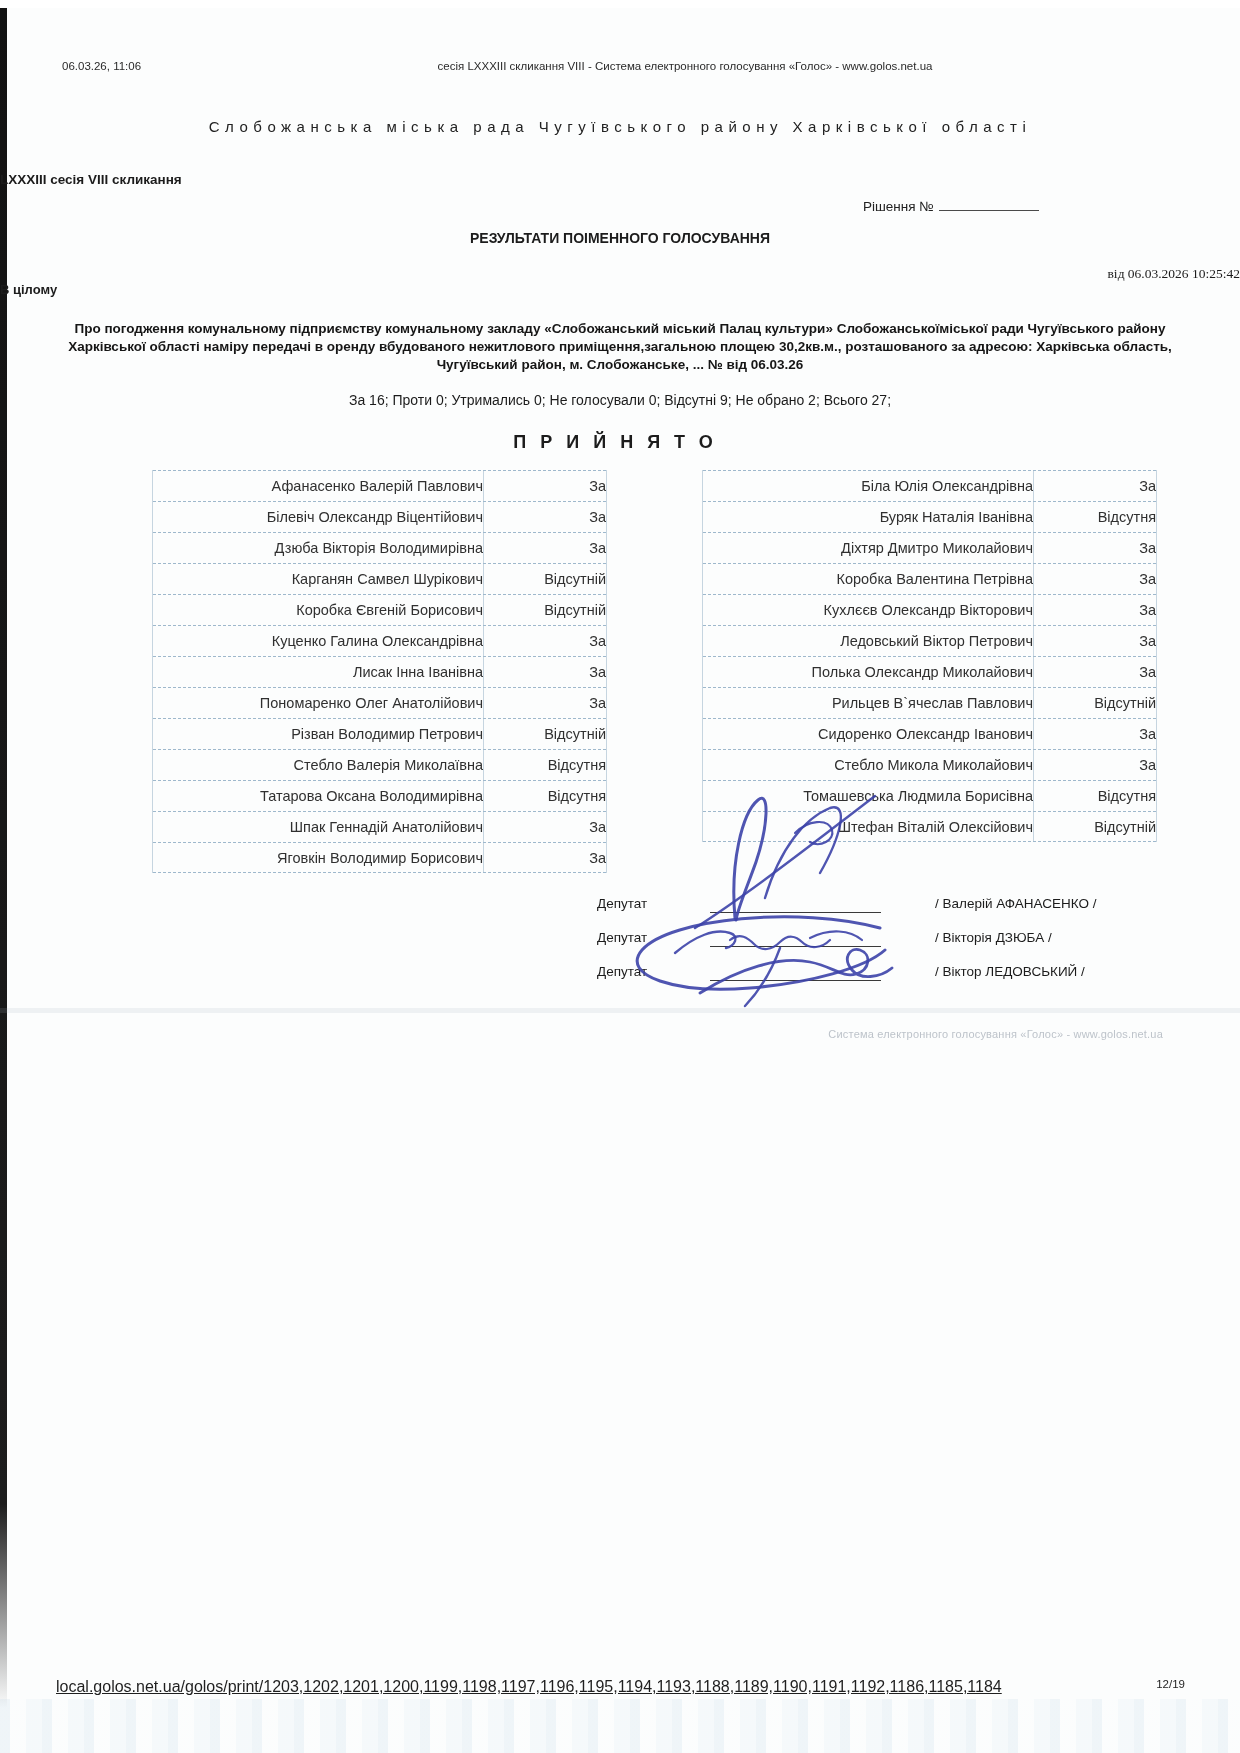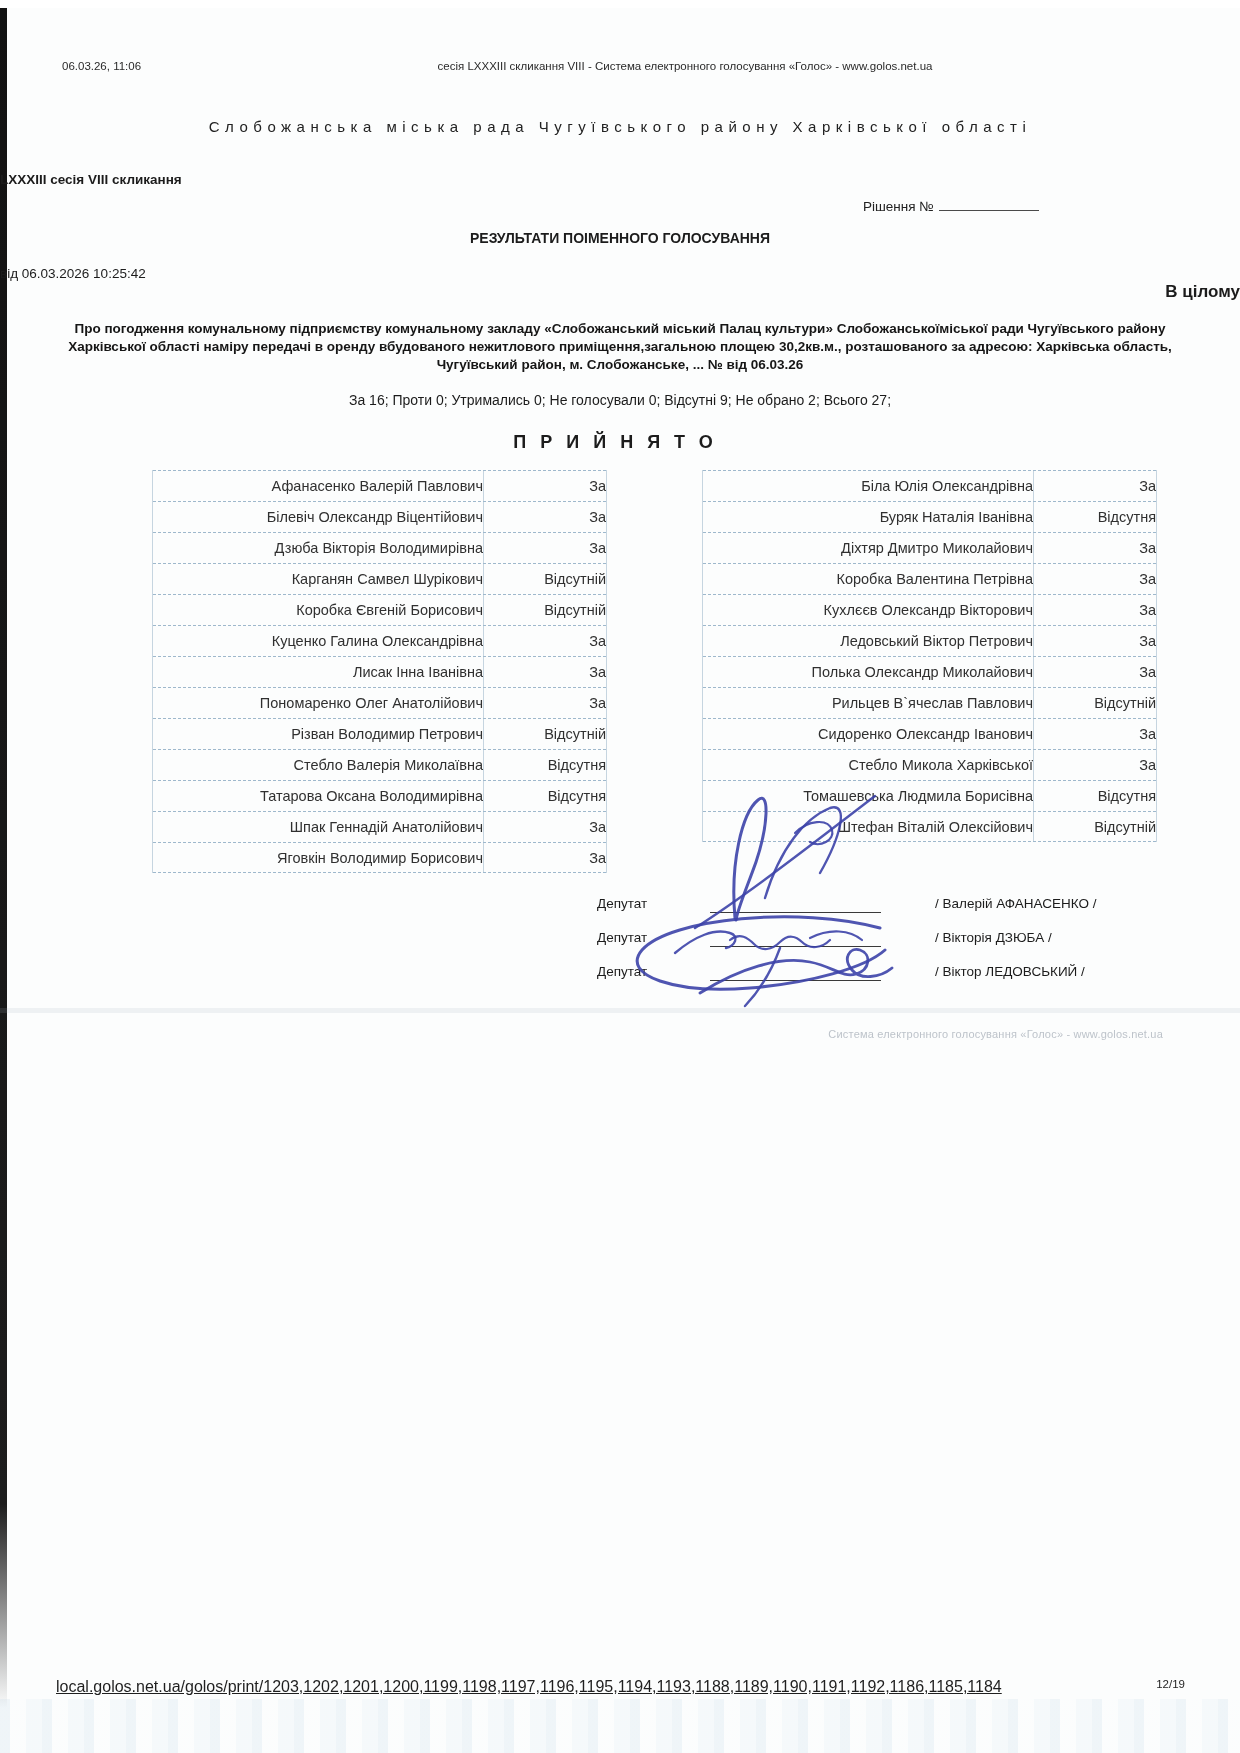--- a/index.html
+++ b/index.html
@@ -12,22 +12,22 @@
   .abs{position:absolute;}
   
   .hdr-left{left:62px;top:52px;font-size:11.5px;color:#2a2a2a;}
   .hdr-center{left:130px;right:0;top:52px;text-align:center;font-size:11.5px;color:#2a2a2a;}
   
   .council-title{left:0;right:0;top:110px;text-align:center;font-size:15px;font-weight:500;letter-spacing:5.5px;color:#222;}
   .session-line{left:0;right:0;top:164px;font-size:13.5px;font-weight:bold;}
   .decision{left:863px;top:189px;font-size:13.5px;color:#222;}
   .decision .blank{display:inline-block;width:100px;height:13px;border-bottom:1.5px solid #4a4a4a;margin-left:5px;}
   .results-heading{left:0;right:0;top:222px;text-align:center;font-size:14px;font-weight:bold;}
-  .vote-datetime{left:0;right:0;top:258px;text-align:left;font-size:13.5px;}
-  .vote-scope{left:0;right:0;top:274px;text-align:right;font-size:17px;font-weight:bold;}
+  .vote-datetime{left:0;right:0;top:258px;text-align:right;font-size:13.5px;font-family:Liberation Serif, serif;}
+  .vote-scope{left:0;right:0;top:274px;text-align:left;font-size:13px;font-weight:bold;}
   .subject{left:46px;right:46px;top:312px;text-align:center;font-size:13.5px;font-weight:bold;line-height:18px;color:#161616;}
   .totals-line{left:0;right:0;top:384px;text-align:center;font-size:14px;}
   .outcome{left:0;right:0;top:424px;text-align:center;font-size:18px;font-weight:bold;letter-spacing:14px;}
   
   .vtable{top:462px;width:455px;border-left:1px solid #c6d5e0;border-right:1px solid #c6d5e0;box-sizing:border-box;}
   .vtable.left{left:152px;}
   .vtable.right{left:702px;}
   .vrow{display:flex;height:31px;border-top:1px dashed #9eb8cc;box-sizing:border-box;}
   .vrow:last-child{border-bottom:1px dashed #9eb8cc;}
   .cell{line-height:30px;font-size:14.5px;color:#303030;white-space:nowrap;overflow:hidden;box-sizing:border-box;text-align:right;}
@@ -160,21 +160,21 @@
       </div>
       <div class="vrow">
         <div class="cell name">Рильцев В`ячеслав Павлович</div>
         <div class="cell vote">Відсутній</div>
       </div>
       <div class="vrow">
         <div class="cell name">Сидоренко Олександр Іванович</div>
         <div class="cell vote">За</div>
       </div>
       <div class="vrow">
-        <div class="cell name">Стебло Микола Харківської</div>
+        <div class="cell name">Стебло Микола Миколайович</div>
         <div class="cell vote">За</div>
       </div>
       <div class="vrow">
         <div class="cell name">Томашевська Людмила Борисівна</div>
         <div class="cell vote">Відсутня</div>
       </div>
       <div class="vrow">
         <div class="cell name">Штефан Віталій Олексійович</div>
         <div class="cell vote">Відсутній</div>
       </div>

